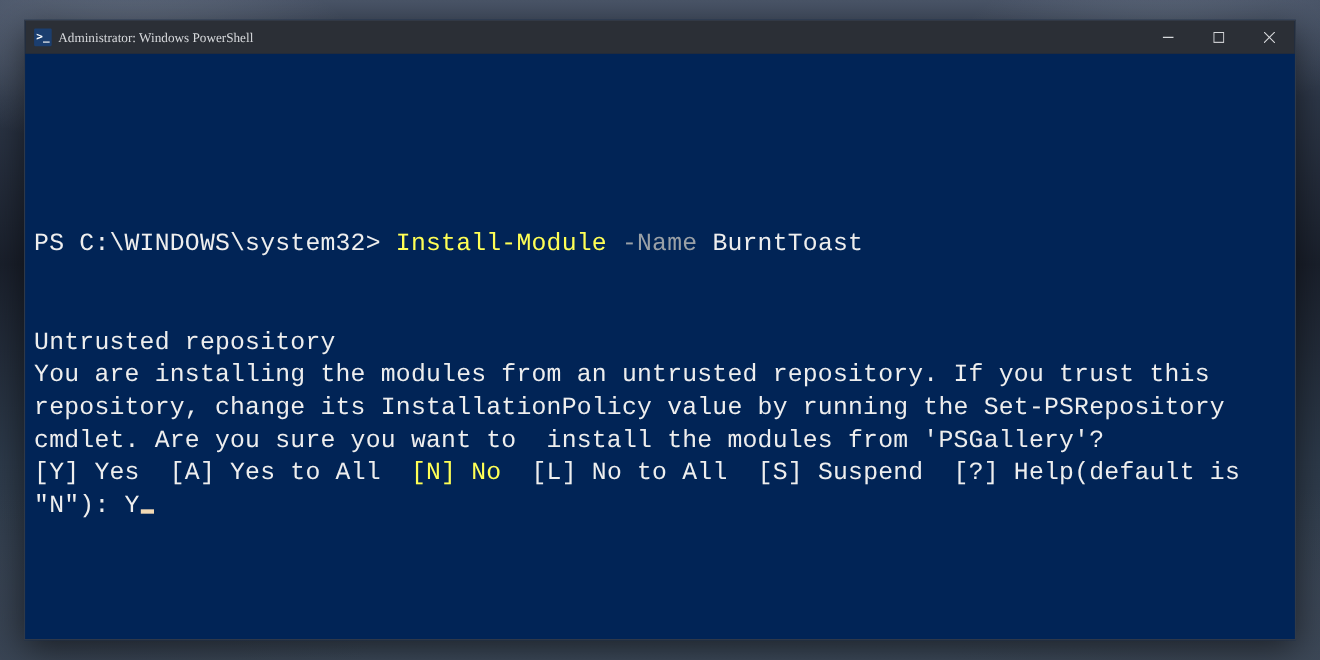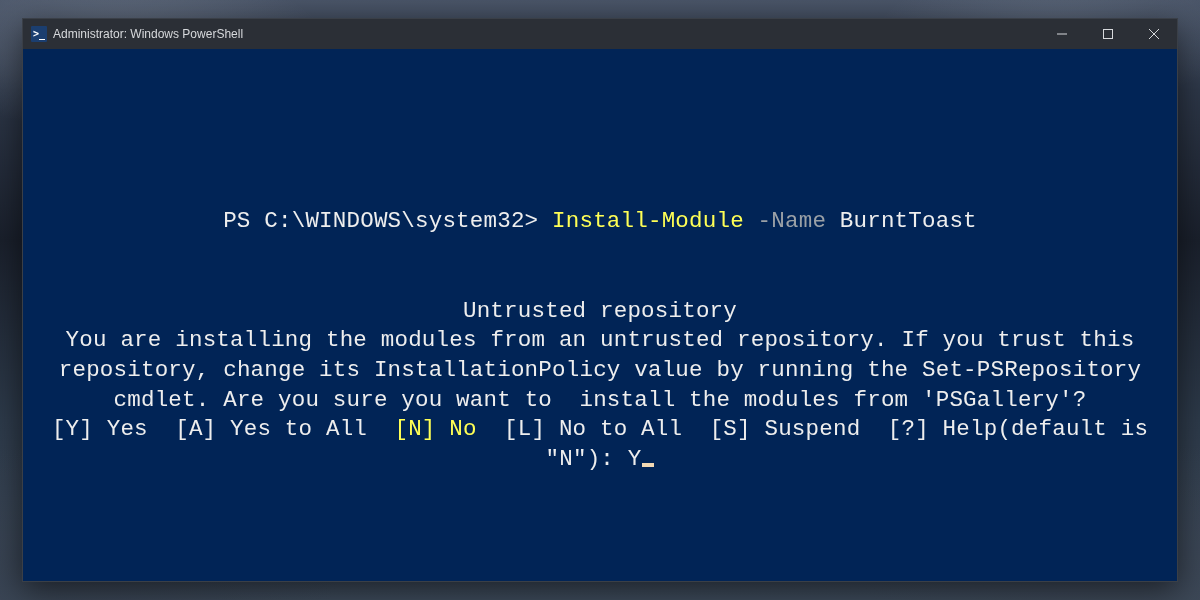--- a/index.html
+++ b/index.html
@@ -45,21 +45,21 @@
     user-select: none;
   }
   .titlebar .app-icon {
     width: 16px; height: 16px;
     margin: 0 6px 0 8px;
     background: #1b3e6f;
     display: flex; align-items: center; justify-content: center;
     border-radius: 1px;
   }
   .titlebar .app-icon span { color: #fff; font-size: 10px; font-weight: bold; font-family: Consolas, monospace; line-height: 1; }
-  .titlebar .title { flex: 0 0 auto; }
+  .titlebar .title { flex: 0 0 auto; font-family: Liberation Serif, serif; }
   .titlebar .spacer { flex: 1; }
   .win-controls { display: flex; height: 100%; }
   .win-btn {
     width: 46px; height: 100%;
     display: flex; align-items: center; justify-content: center;
     color: #d7d9dc;
   }
   .win-btn svg { width: 10px; height: 10px; stroke: currentColor; stroke-width: 1; fill: none; }
 
   .terminal {
@@ -67,21 +67,20 @@
     background: #012456;
     color: #e8e8e8;
     font-family: Consolas, "Courier New", monospace;
     font-size: 22.5px;
     line-height: 1.32;
     padding: 10px 8px 8px 8px;
     white-space: pre-wrap;
     word-break: break-word;
     letter-spacing: 0.2px;
     overflow: hidden;
-    text-align: center;
   }
   .seg-prompt   { color: #eeeeee; }
   .seg-cmd      { color: #ffff55; }
   .seg-param    { color: #9aa0a6; }
   .seg-arg      { color: #eeeeee; }
   .seg-white    { color: #eeeeee; }
   .seg-default  { color: #ffff55; }
   .cursor {
     display: inline-block;
     width: 12px; height: 4px;

